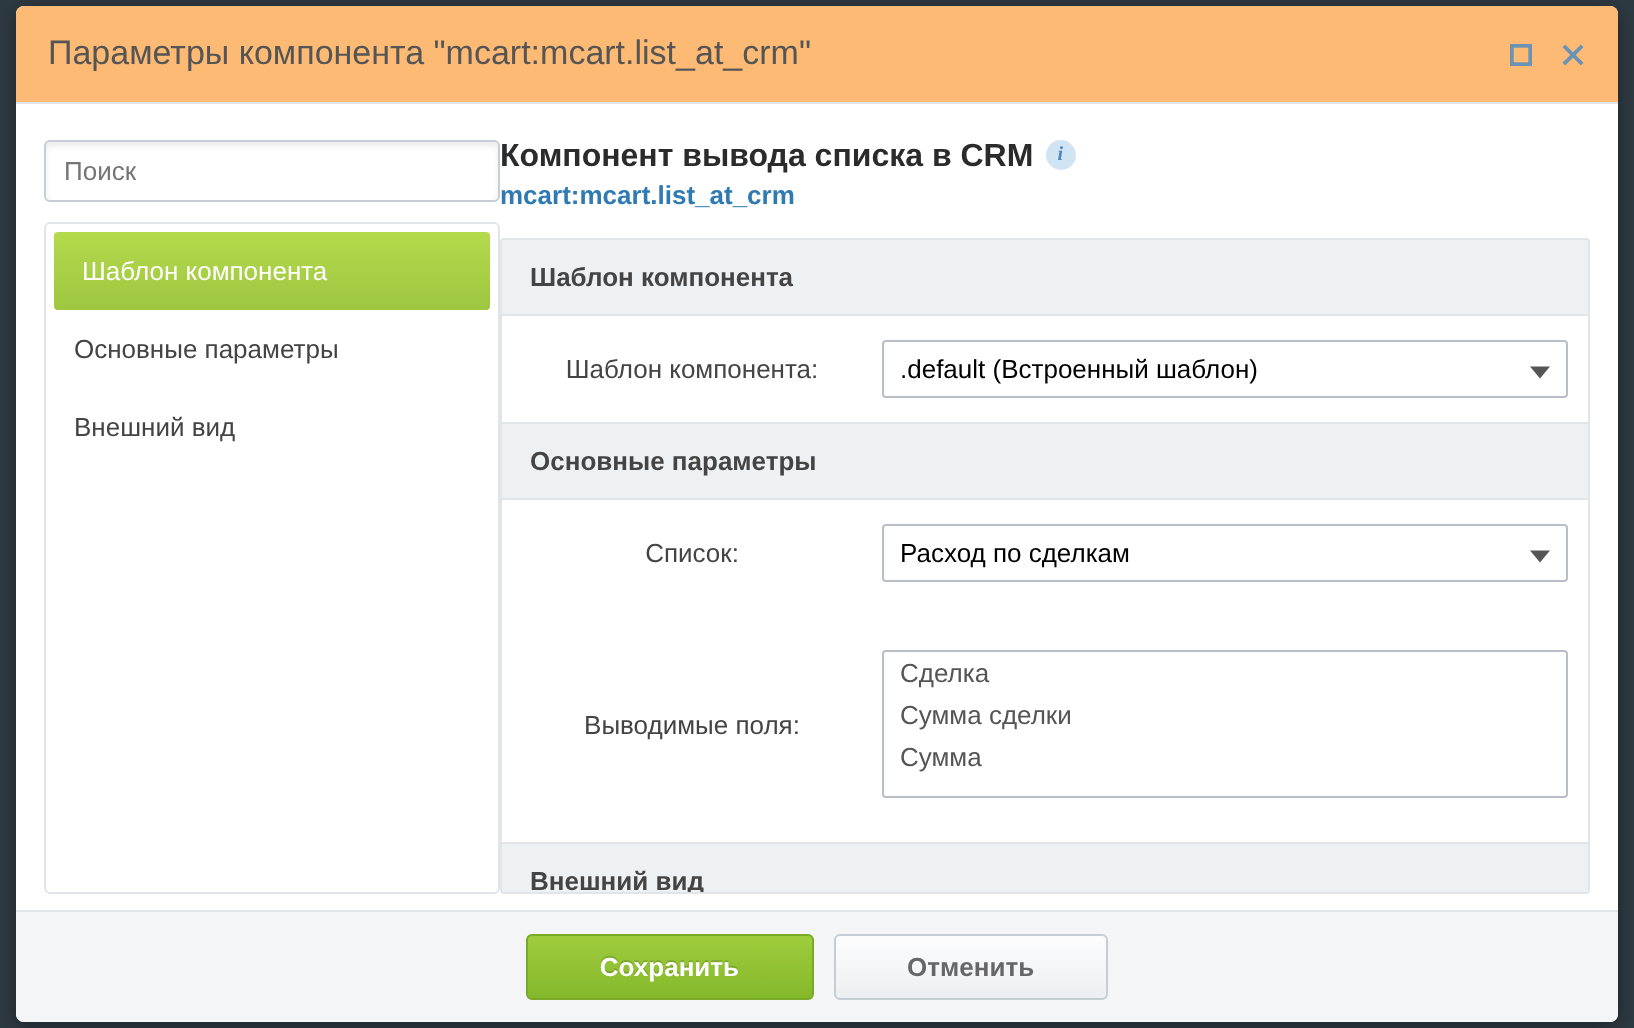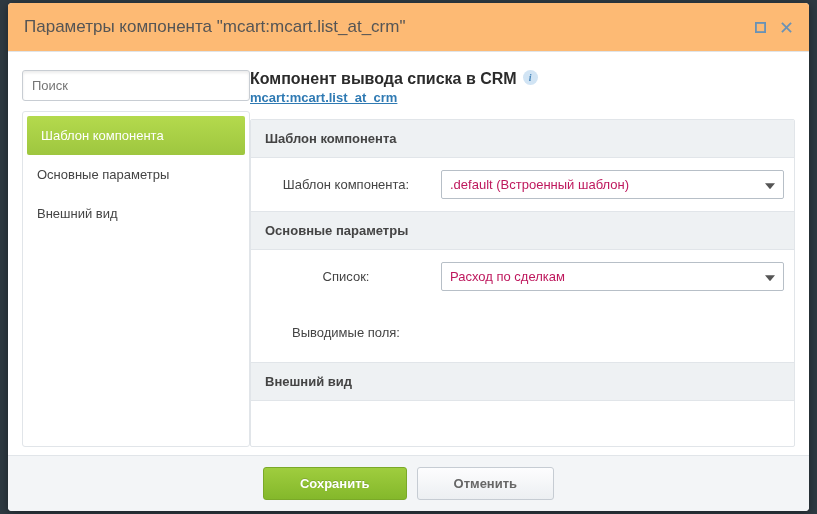--- a/index.html
+++ b/index.html
@@ -115,21 +115,20 @@
     font-size: 10px;
     display: inline-flex;
     align-items: center;
     justify-content: center;
   }
   .comp-id {
     color: #2f7ab3;
     font-weight: bold;
     font-size: 13px;
     margin-bottom: 14px;
-    text-decoration: underline;
   }
   .form-scroll {
     border: 1px solid #e1e5e9;
     border-radius: 2px;
     flex: 1;
     overflow-y: scroll;
     min-height: 0;
     position: relative;
   }
   .form-scroll::-webkit-scrollbar { width: 9px; }
@@ -159,21 +158,21 @@
   .field-control { flex: 1; }
   .sel {
     width: 100%;
     border: 1px solid #b7bfc7;
     border-radius: 2px;
     padding: 6px 24px 6px 8px;
     font-size: 13px;
     background: #fff;
     appearance: none;
     position: relative;
-    color:#be185d;
+    color:#000000;
   }
   .sel-wrap { position: relative; }
   .sel-wrap::after {
     content: "";
     position: absolute;
     right: 9px; top: 50%;
     transform: translateY(-30%);
     border-left: 5px solid transparent;
     border-right: 5px solid transparent;
     border-top: 6px solid #555;
@@ -282,20 +281,27 @@
           <div class="field-control">
             <div class="sel-wrap">
               <select class="sel">
                 <option>Расход по сделкам</option>
               </select>
             </div>
           </div>
         </div>
         <div class="field-row tall">
           <div class="field-label">Выводимые поля:</div>
+          <div class="field-control">
+            <div class="listbox">
+              <div class="opt">Сделка</div>
+              <div class="opt">Сумма сделки</div>
+              <div class="opt">Сумма</div>
+            </div>
+          </div>
         </div>
 
         <div class="section-head">Внешний вид</div>
 
       </div>
     </div>
   </div>
 
   <div class="footer">
     <button class="btn btn-primary">Сохранить</button>

